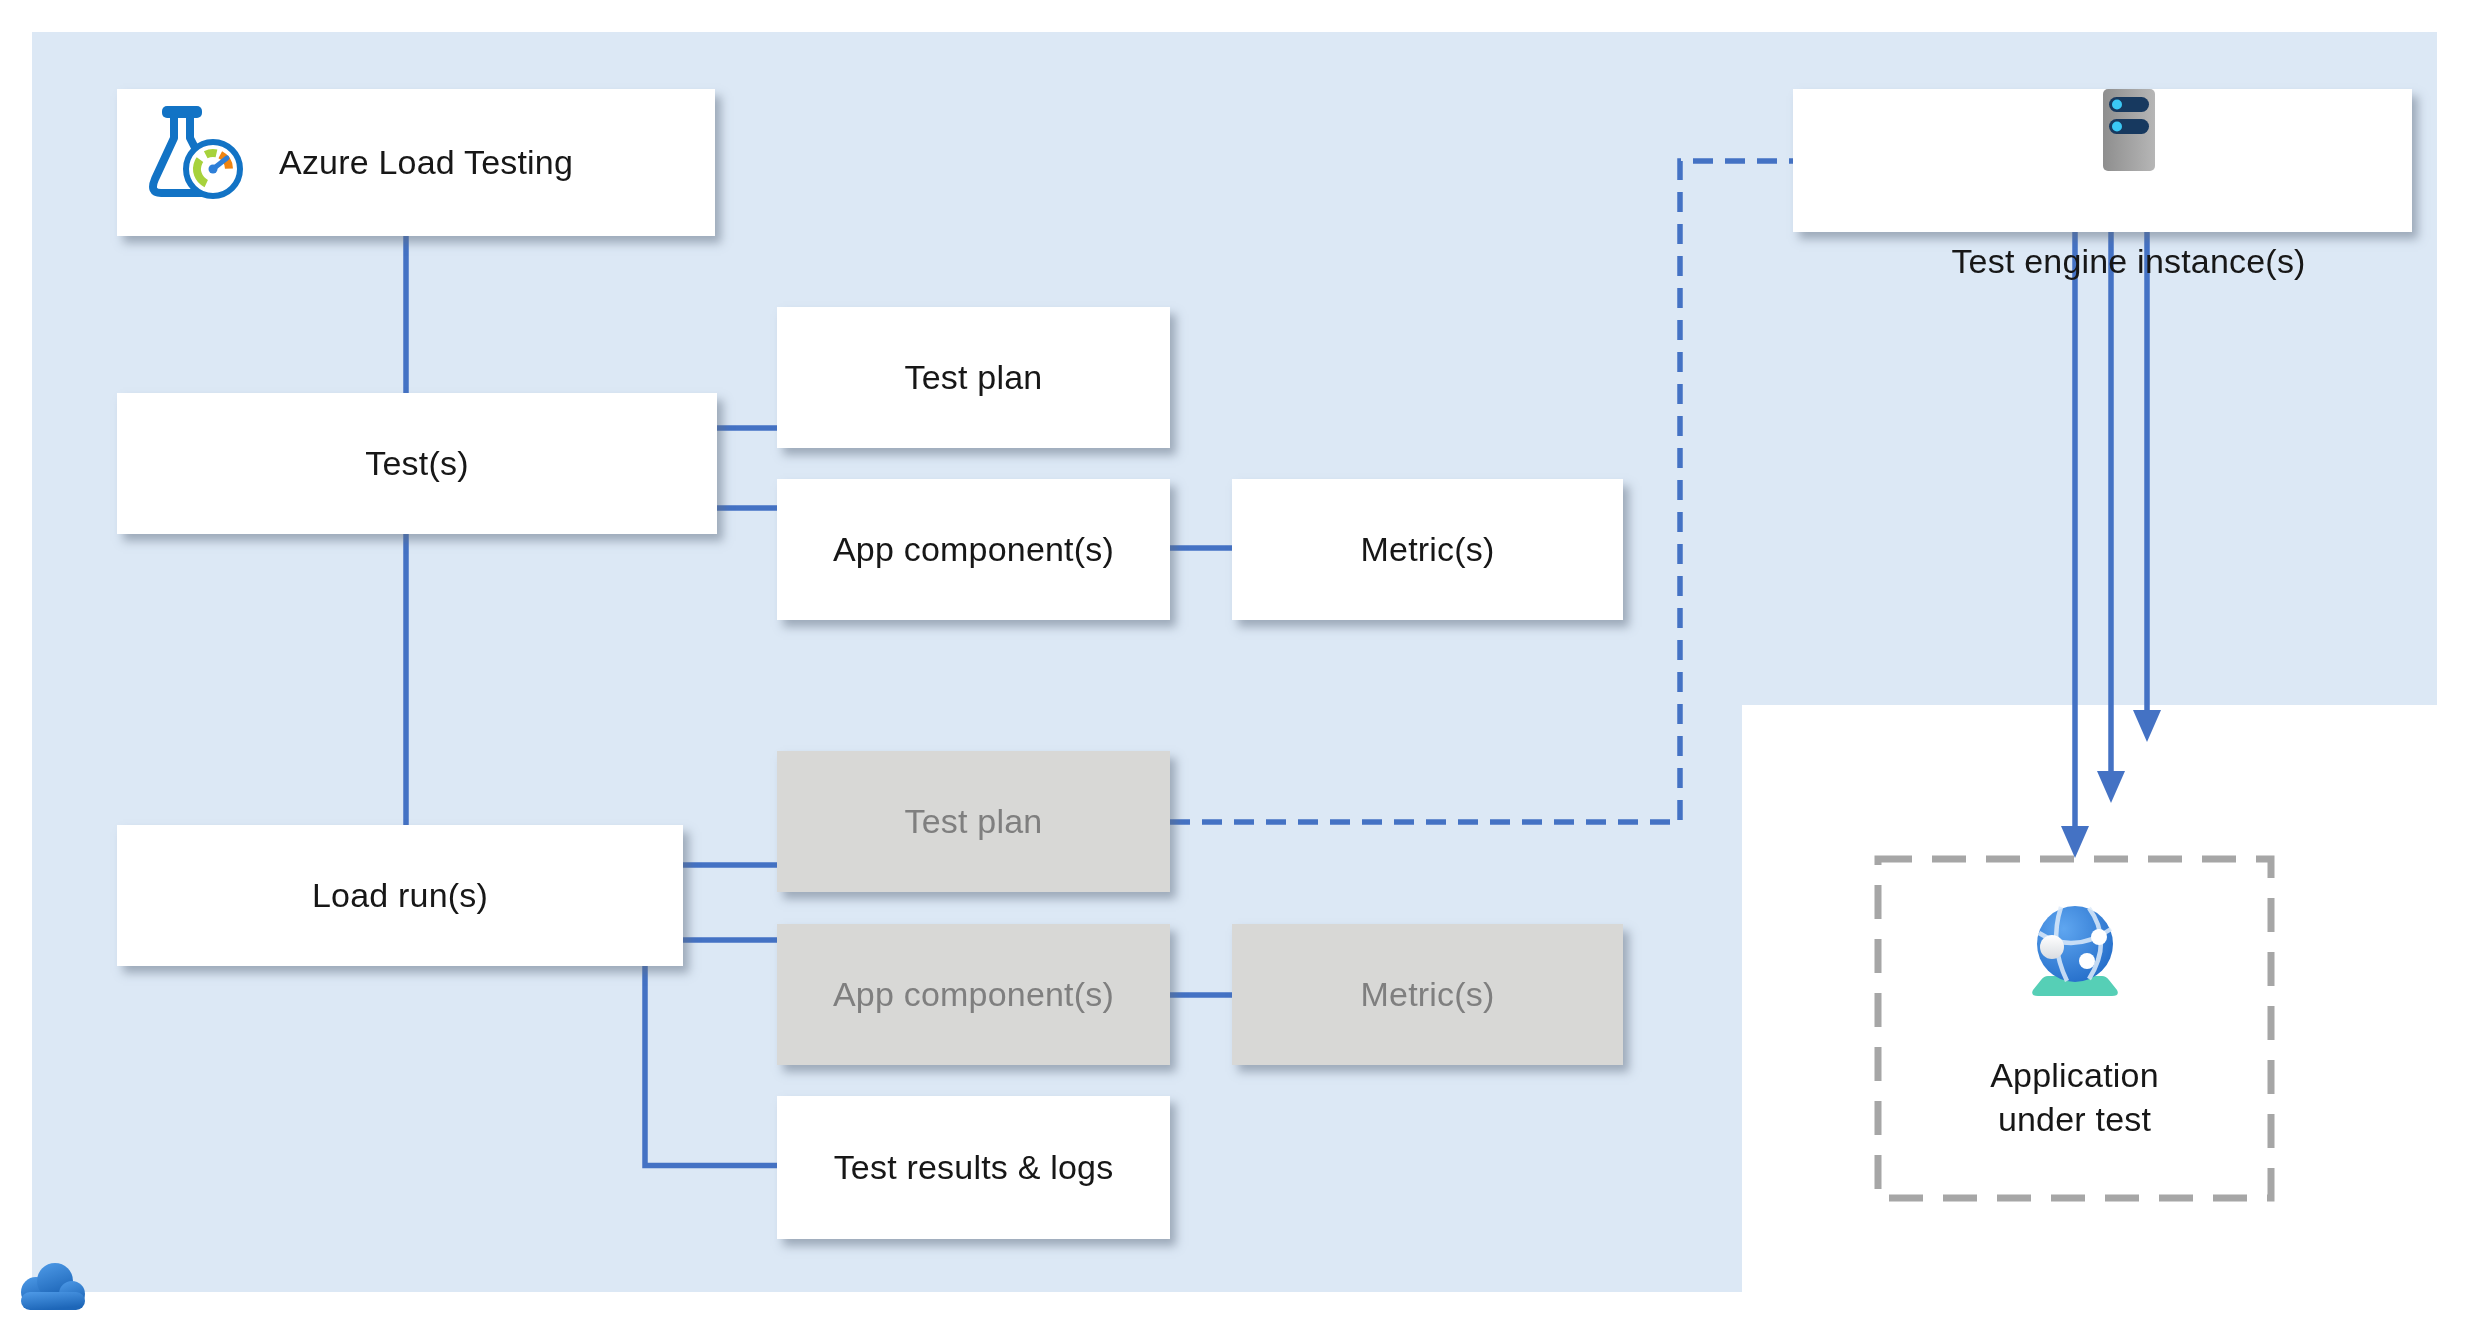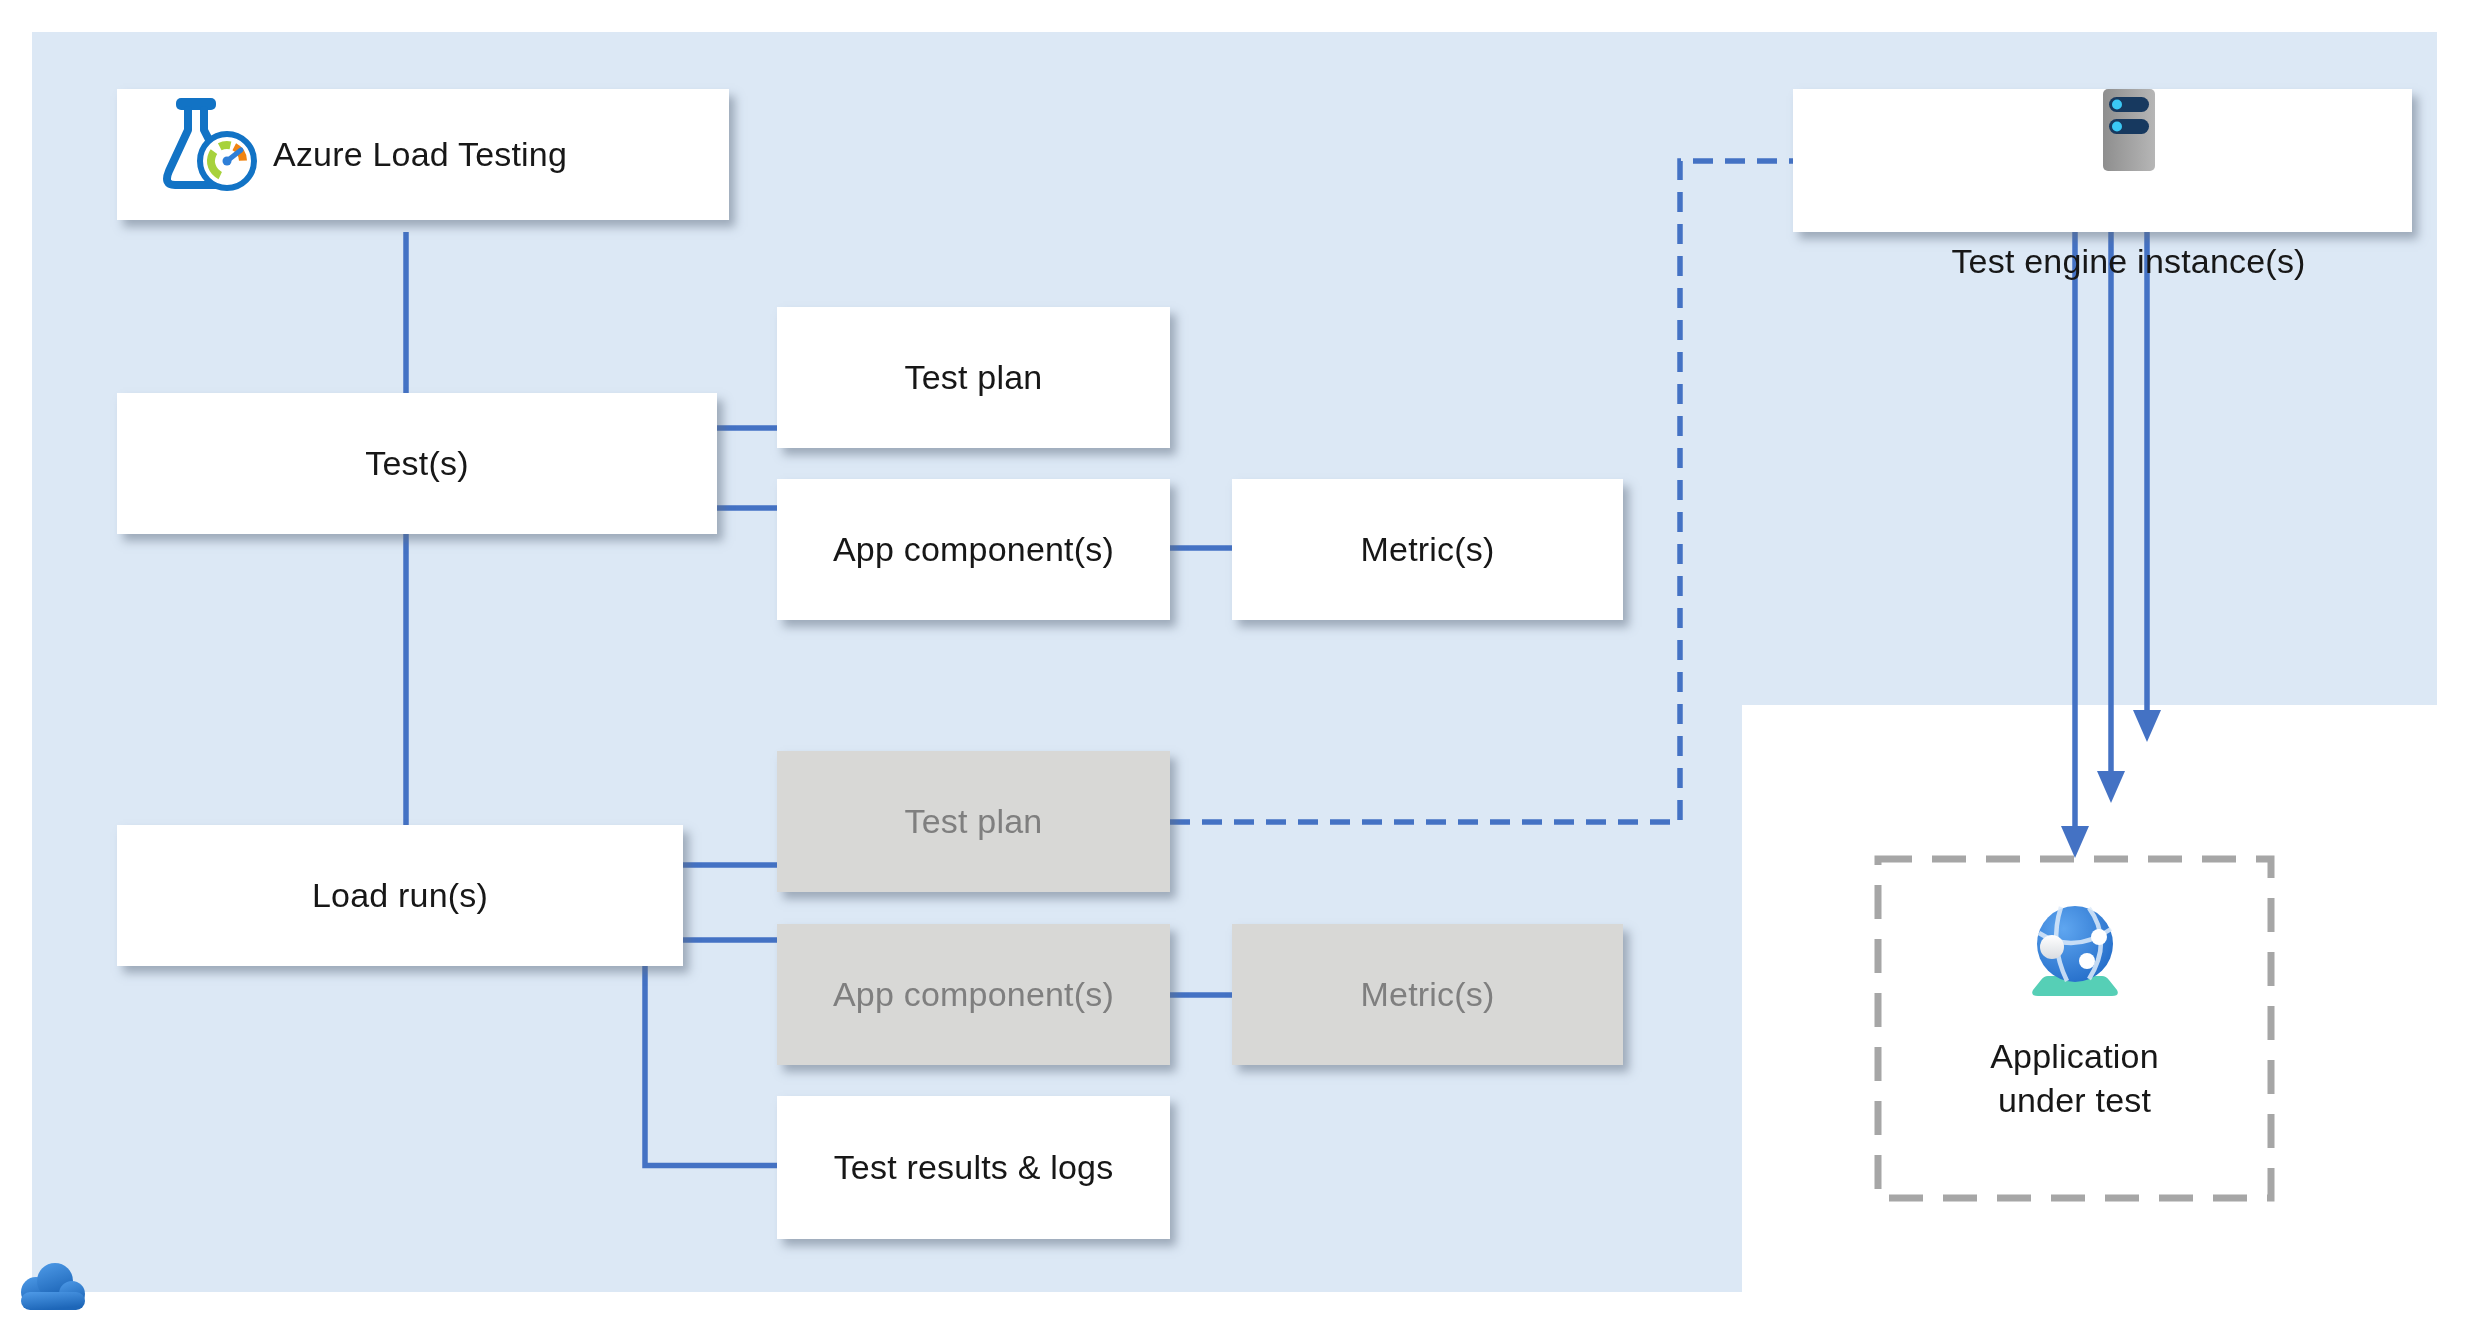--- a/index.html
+++ b/index.html
@@ -21,33 +21,33 @@
     box-shadow:6px 7px 9px rgba(96,110,128,0.5);
     display:flex;align-items:center;justify-content:center;
     font-size:34px;color:#171717;letter-spacing:0.2px;
   }
   .node--gray{background:#D8D8D6;color:#7F7F7F;}
   .node--left{justify-content:flex-start;}
   .node--plain{background:transparent;box-shadow:none;flex-direction:column;justify-content:flex-start;}
   .node-label{white-space:pre-line;text-align:center;line-height:1.3;}
   .icon-wrap{flex:0 0 auto;display:block;}
   
-  #n-azure{left:117px;top:89px;width:566px;height:131px;padding-left:46px;}
+  #n-azure{left:117px;top:89px;width:566px;height:147px;padding-left:32px;gap:20px;}
   #n-tests{left:117px;top:393px;width:600px;height:141px;}
   #n-test-plan{left:777px;top:307px;width:393px;height:141px;}
   #n-app-comp{left:777px;top:479px;width:393px;height:141px;}
   #n-metrics{left:1232px;top:479px;width:391px;height:141px;}
   #n-test-runs{left:117px;top:825px;width:566px;height:141px;}
   #n-test-plan-run{left:777px;top:751px;width:393px;height:141px;}
   #n-app-comp-run{left:777px;top:924px;width:393px;height:141px;}
   #n-metrics-run{left:1232px;top:924px;width:391px;height:141px;}
   #n-test-results{left:777px;top:1096px;width:393px;height:143px;}
   #n-test-engine{left:1793px;top:89px;width:567px;height:143px;padding-left:52px;gap:60px;flex-direction:column;}
   #n-aut{left:1878px;top:859px;width:393px;height:339px;padding-top:42px;}
-  #n-aut .node-label{margin-top:25px;}
+  #n-aut .node-label{margin-top:44px;}
   #corner-cloud{position:absolute;left:14px;top:1254px;z-index:3;}
 </style>
 </head>
 <body>
 
 <div class="cloud-bg"></div>
 <div class="cloud-cutout"></div>
 
 <svg class="overlay" width="2465" height="1338" viewBox="0 0 2465 1338">
   <g stroke="#4472C4" stroke-width="5.5" fill="none">

